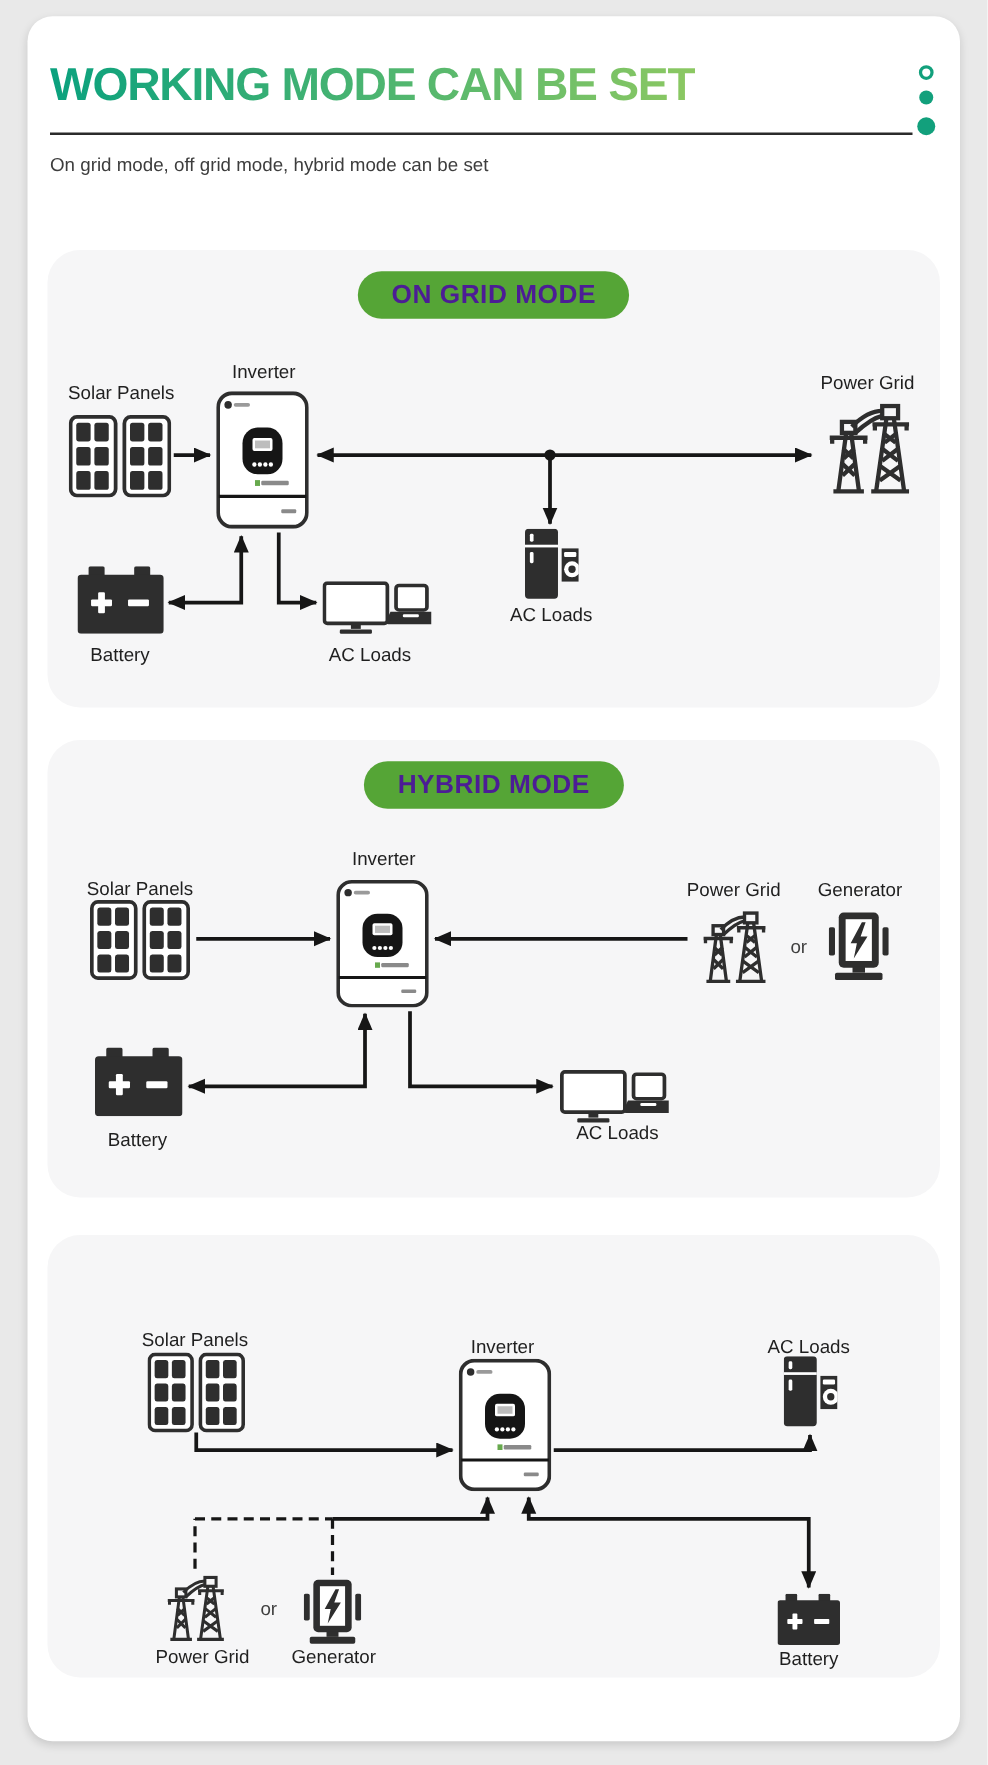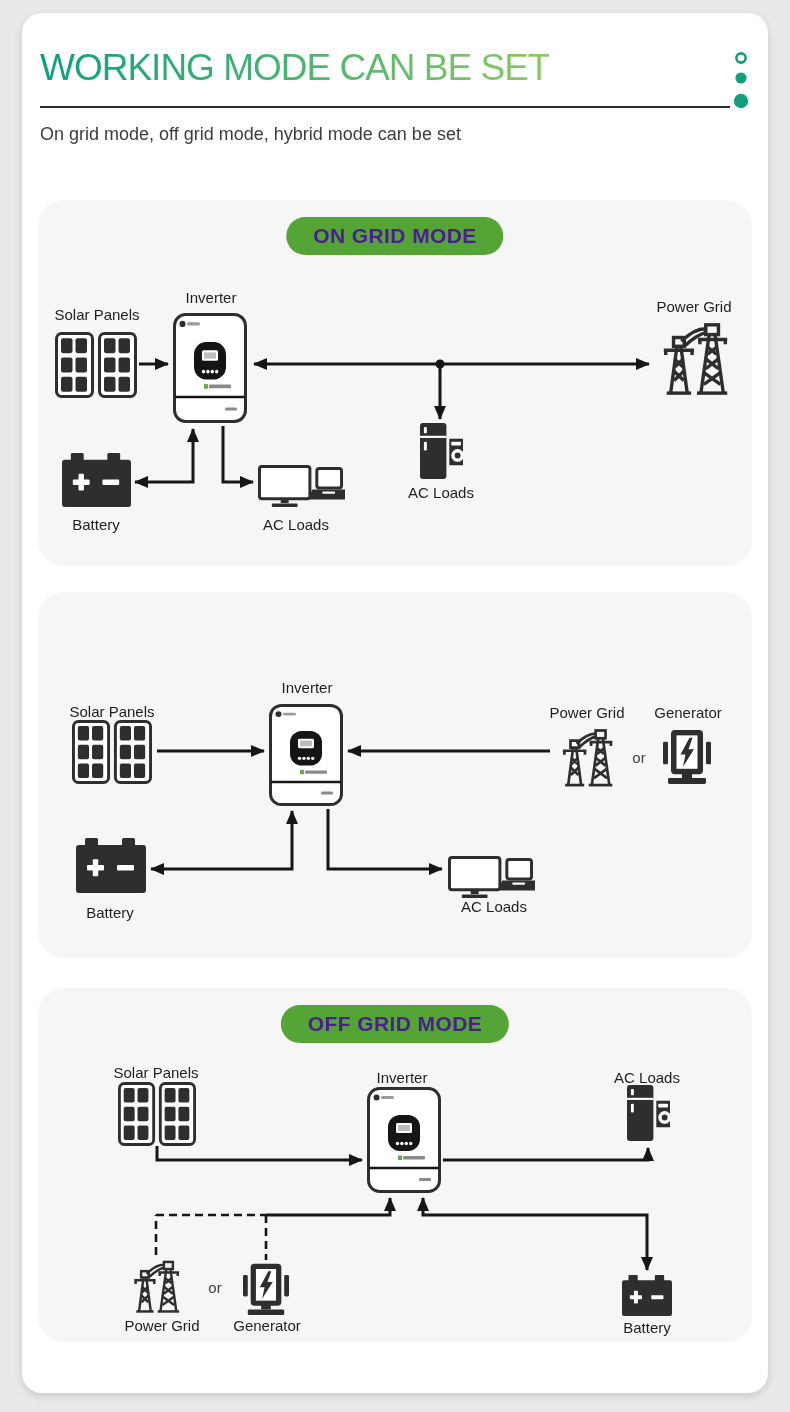--- a/index.html
+++ b/index.html
@@ -1,25 +1,25 @@
 <!DOCTYPE html>
 <html style="--page-bg: #e9e9e9; --card-bg: #ffffff; --panel-bg: #f6f6f7; --badge-green: #55a536; --title-start: #0aa17e; --title-end: #8cc862; --accent-teal: #12a07c; --line-color: #161616; --icon-dark: #2e2e2e; --label-color: #1f1f1f; --subtitle-color: #3d3d3d; --rule-color: #2b2b2b;"><head>
 <meta charset="utf-8">
 <style>
   html,body{margin:0;padding:0;}
   body{font-family:"Liberation Sans","DejaVu Sans",sans-serif;}
   .page{position:relative;width:790px;height:1412px;background:var(--page-bg,#e9e9e9);overflow:hidden;}
   .card{position:absolute;left:22px;top:13px;width:746px;height:1380px;background:var(--card-bg,#ffffff);
         border-radius:20px;box-shadow:0 3px 8px rgba(0,0,0,.14);}
-  .title{position:absolute;left:18px;top:34px;font-size:37px;font-weight:normal;letter-spacing:-1px;
+  .title{position:absolute;left:18px;top:34px;font-size:37px;font-weight:bold;letter-spacing:-1px;
          background:linear-gradient(90deg,var(--title-start,#0aa17e),var(--title-end,#8cc862));
          -webkit-background-clip:text;background-clip:text;color:transparent;-webkit-text-fill-color:transparent;
          white-space:nowrap;}
   .rule{position:absolute;left:18px;top:93px;width:690px;border-top:2px solid var(--rule-color,#2b2b2b);}
-  .subtitle{position:absolute;left:18px;top:111px;font-size:18px;color:var(--subtitle-color,#3d3d3d);white-space:nowrap;}
+  .subtitle{position:absolute;left:18px;top:111px;font-size:15px;color:var(--subtitle-color,#3d3d3d);white-space:nowrap;}
   .dots{position:absolute;left:708px;top:38px;}
   .panel{position:absolute;left:16px;width:714px;background:var(--panel-bg,#f6f6f7);border-radius:26px;}
   .p1{top:187px;height:366px;}
   .p2{top:579px;height:366px;}
   .p3{top:975px;height:354px;}
   .badge{position:absolute;left:50%;transform:translateX(-50%);top:17px;background:var(--badge-green,#55a536);
          color:#4c1d95;font-weight:bold;font-size:21px;letter-spacing:.4px;padding:7px 27px;border-radius:21px;white-space:nowrap;}
   .label{position:absolute;transform:translateX(-50%);font-size:15px;color:var(--label-color,#1f1f1f);white-space:nowrap;}
   .or{color:#404040;}
   .icon{position:absolute;}
@@ -148,20 +148,21 @@
         <path class="wire" d="M101 164 H130" marker-end="url(#ae1)"></path>
         <path class="wire" d="M216 164 H611" marker-start="url(#as1)" marker-end="url(#ae1)"></path>
         <circle class="ah" cx="402" cy="164" r="4.5"></circle>
         <path class="wire" d="M402 164 V219" marker-end="url(#ae1)"></path>
         <path class="wire" d="M97 282 H155 V229" marker-start="url(#as1)" marker-end="url(#ae1)"></path>
         <path class="wire" d="M185 226 V282 H215" marker-end="url(#ae1)"></path>
       </svg>
     </div>
 
     <div class="panel p2">
+      <div class="badge">HYBRID MODE</div>
 
       <div class="label" style="left:74px;top:111px;">Solar Panels</div>
       <div class="label" style="left:269px;top:87px;">Inverter</div>
       <div class="label" style="left:549px;top:112px;">Power Grid</div>
       <div class="label or" style="left:601px;top:157px;">or</div>
       <div class="label" style="left:650px;top:112px;">Generator</div>
       <div class="label" style="left:72px;top:312px;">Battery</div>
       <div class="label" style="left:456px;top:306px;">AC Loads</div>
 
       <svg class="icon" style="left:34px;top:128px;" width="80" height="64" viewBox="0 0 82 64" preserveAspectRatio="none">
@@ -250,21 +251,20 @@
             </marker>
         </defs>
         <path class="wire" d="M119 159 H226" marker-end="url(#ae2)"></path>
         <path class="wire" d="M512 159 H310" marker-end="url(#ae2)"></path>
         <path class="wire" d="M113 277 H254 V219" marker-start="url(#as2)" marker-end="url(#ae2)"></path>
         <path class="wire" d="M290 217 V277 H404" marker-end="url(#ae2)"></path>
       </svg>
     </div>
 
     <div class="panel p3">
-      <div class="badge">OFF GRID MODE</div>
 
       <div class="label" style="left:118px;top:76px;">Solar Panels</div>
       <div class="label" style="left:364px;top:81px;">Inverter</div>
       <div class="label" style="left:609px;top:81px;">AC Loads</div>
       <div class="label" style="left:124px;top:329px;">Power Grid</div>
       <div class="label or" style="left:177px;top:291px;">or</div>
       <div class="label" style="left:229px;top:329px;">Generator</div>
       <div class="label" style="left:609px;top:331px;">Battery</div>
 
       <svg class="icon" style="left:80px;top:94px;" width="78" height="64" viewBox="0 0 82 64" preserveAspectRatio="none">

